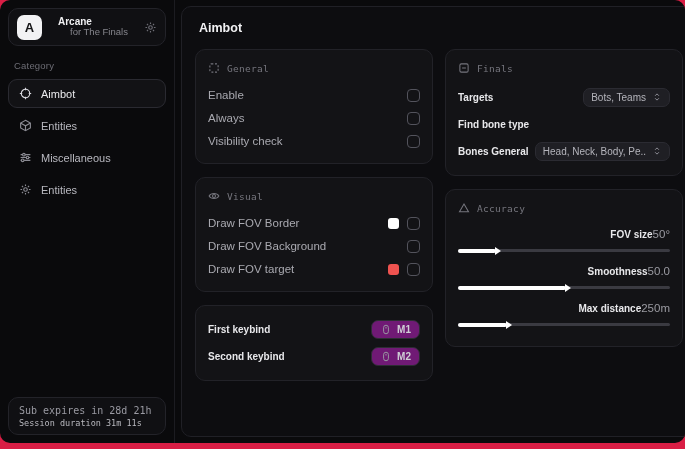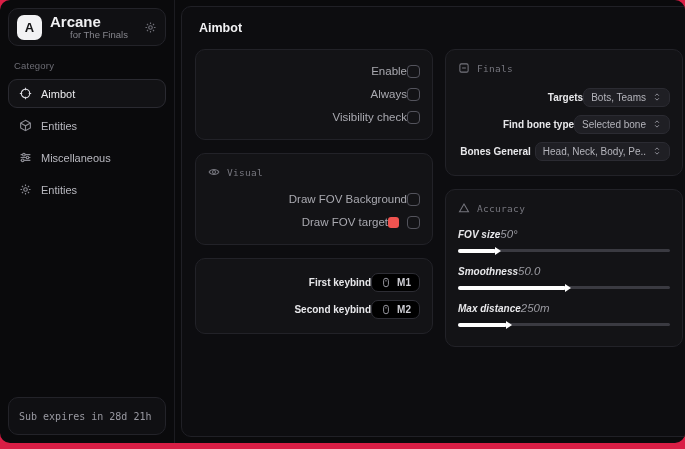--- a/index.html
+++ b/index.html
@@ -24,21 +24,21 @@
     display:flex;align-items:center;gap:8px;
     background:#101013;border:1px solid #232329;border-radius:10px;
     padding:6px 8px;height:38px;box-sizing:border-box;
   }
   .logo{
     width:25px;height:25px;border-radius:7px;background:#f2f2f4;
     color:#141416;font-weight:bold;font-size:13px;
     display:flex;align-items:center;justify-content:center;flex:0 0 25px;
   }
   .brand-text{flex:1;min-width:0;line-height:1.15;}
-  .brand-name{color:#f0f0f2;font-size:15px;font-weight:bold;}
+  .brand-name{color:#f0f0f2;font-size:10px;font-weight:bold;margin-left:8px;}
   .brand-sub{color:#86868d;font-size:9.5px;margin-left:20px;}
   .icon-btn{color:#6e6e76;display:flex;align-items:center;justify-content:center;cursor:pointer;background:none;border:none;padding:0;}
   .category-label{color:#6d6d75;font-size:9.5px;margin:14px 6px 8px 6px;letter-spacing:.2px;}
   .nav-item{
     display:flex;align-items:center;gap:9px;
     color:#b9b9c0;font-size:11px;
     padding:7px 10px;border-radius:9px;border:1px solid transparent;
     margin-bottom:3px;cursor:pointer;
   }
   .nav-item.selected{
@@ -72,48 +72,48 @@
     padding:10px 12px;box-sizing:border-box;width:100%;
   }
   .card-header{
     display:flex;align-items:center;gap:7px;
     color:#75757d;font-size:9.5px;
     font-family:"DejaVu Sans Mono", monospace;
     margin:2px 0 10px 0;letter-spacing:.3px;
   }
   .card-header .hicon{display:flex;color:#75757d;}
   .row{
-    display:flex;align-items:center;justify-content:flex-end;
+    display:flex;align-items:center;justify-content:space-between;
     min-height:22px;margin-bottom:1px;
   }
   .row-label{color:#a9a9b0;font-size:11.5px;}
   .row-label.bright{color:#e8e8eb;font-weight:bold;font-size:10px;}
   .row-right{display:flex;align-items:center;gap:8px;}
   .checkbox{
     width:13px;height:13px;border-radius:4px;
     border:1.5px solid #53535c;background:transparent;cursor:pointer;
     box-sizing:border-box;
   }
   .swatch{width:11px;height:11px;border-radius:3px;cursor:pointer;}
   .dropdown{
     display:flex;align-items:center;gap:6px;
     background:#1f1f24;border:1px solid #2b2b32;border-radius:7px;
     color:#b4b4bb;font-size:10px;padding:3px 7px;cursor:pointer;
     white-space:nowrap;
   }
   .dropdown .dicon{display:flex;color:#8f8f97;}
   .keypill{
     display:flex;align-items:center;gap:5px;
-    background:#000000;border:1px solid #2d2d34;border-radius:7px;
+    background:#701a75;border:1px solid #2d2d34;border-radius:7px;
     color:#cfcfd5;font-size:10px;font-weight:bold;padding:3px 8px;cursor:pointer;
   }
   .keypill .kicon{display:flex;color:#9a9aa2;}
   
   .slider-row{margin-bottom:8px;}
-  .slider-head{display:flex;align-items:center;justify-content:flex-start;min-height:20px;font-style:italic;}
+  .slider-head{display:flex;align-items:center;justify-content:flex-end;min-height:20px;}
   .slider-value{color:#9a9aa1;font-size:11.5px;}
   .slider-track{
     position:relative;height:3px;border-radius:2px;background:#3a3a41;
     margin:5px 0 9px 0;cursor:pointer;
   }
   .slider-fill{
     position:absolute;left:0;top:-0.5px;height:4px;border-radius:2px;background:#ffffff;
   }
   .slider-fill::after{
     content:"";position:absolute;right:-5px;top:50%;transform:translateY(-50%);
@@ -183,32 +183,41 @@
           <path d="M8 1.8v2M8 12.2v2M1.8 8h2M12.2 8h2M3.6 3.6l1.4 1.4M11 11l1.4 1.4M12.4 3.6L11 5M5 11l-1.4 1.4"></path>
         </svg>
       </span>
       <span>Entities</span>
     </div>
 
     <div class="sidebar-spacer"></div>
 
     <div class="sub-card">
       <div class="sub-line1">Sub expires in 28d 21h</div>
+      <div class="sub-line2">Session duration 31m 11s</div>
     </div>
   </div>
 
   <div class="main">
     <div class="main-panel">
       <div class="page-title">Aimbot</div>
 
       <div class="columns">
 
         <div class="col col-left">
 
           <div class="card">
+            <div class="card-header">
+              <span class="hicon">
+                <svg width="12" height="12" viewBox="0 0 16 16" fill="none" stroke="currentColor" stroke-width="1.5">
+                  <rect x="2.5" y="2.5" width="11" height="11" rx="2" stroke-dasharray="2.6 2.2"></rect>
+                </svg>
+              </span>
+              <span>General</span>
+            </div>
             <div class="row">
               <span class="row-label">Enable</span>
               <span class="checkbox"></span>
             </div>
             <div class="row">
               <span class="row-label">Always</span>
               <span class="checkbox"></span>
             </div>
             <div class="row">
               <span class="row-label">Visibility check</span>
@@ -218,20 +227,27 @@
 
           <div class="card">
             <div class="card-header">
               <span class="hicon">
                 <svg width="12" height="12" viewBox="0 0 16 16" fill="none" stroke="currentColor" stroke-width="1.4">
                   <path d="M1.5 8C4 3.6 12 3.6 14.5 8 12 12.4 4 12.4 1.5 8Z"></path>
                   <circle cx="8" cy="8" r="2"></circle>
                 </svg>
               </span>
               <span>Visual</span>
+            </div>
+            <div class="row">
+              <span class="row-label">Draw FOV Border</span>
+              <span class="row-right">
+                <span class="swatch" style="background: rgb(255, 255, 255);"></span>
+                <span class="checkbox"></span>
+              </span>
             </div>
             <div class="row">
               <span class="row-label">Draw FOV Background</span>
               <span class="row-right">
                 <span class="checkbox"></span>
               </span>
             </div>
             <div class="row">
               <span class="row-label">Draw FOV target</span>
               <span class="row-right">
@@ -287,28 +303,20 @@
                 <span>Bots, Teams</span>
                 <span class="dicon">
                   <svg width="10" height="10" viewBox="0 0 16 16" fill="none" stroke="currentColor" stroke-width="1.6">
                     <path d="m5 6 3-3 3 3M5 10l3 3 3-3"></path>
                   </svg>
                 </span>
               </span>
             </div>
             <div class="row" style="min-height:26px">
               <span class="row-label bright">Find bone type</span>
-              <span class="dropdown">
-                <span>Selected bone</span>
-                <span class="dicon">
-                  <svg width="10" height="10" viewBox="0 0 16 16" fill="none" stroke="currentColor" stroke-width="1.6">
-                    <path d="m5 6 3-3 3 3M5 10l3 3 3-3"></path>
-                  </svg>
-                </span>
-              </span>
             </div>
             <div class="row" style="min-height:26px">
               <span class="row-label bright" style="white-space:nowrap">Bones General</span>
               <span class="dropdown" style="margin-left:4px;overflow:hidden">
                 <span style="overflow:hidden;text-overflow:ellipsis">Head, Neck, Body, Pe..</span>
                 <span class="dicon">
                   <svg width="10" height="10" viewBox="0 0 16 16" fill="none" stroke="currentColor" stroke-width="1.6">
                     <path d="m5 6 3-3 3 3M5 10l3 3 3-3"></path>
                   </svg>
                 </span>

